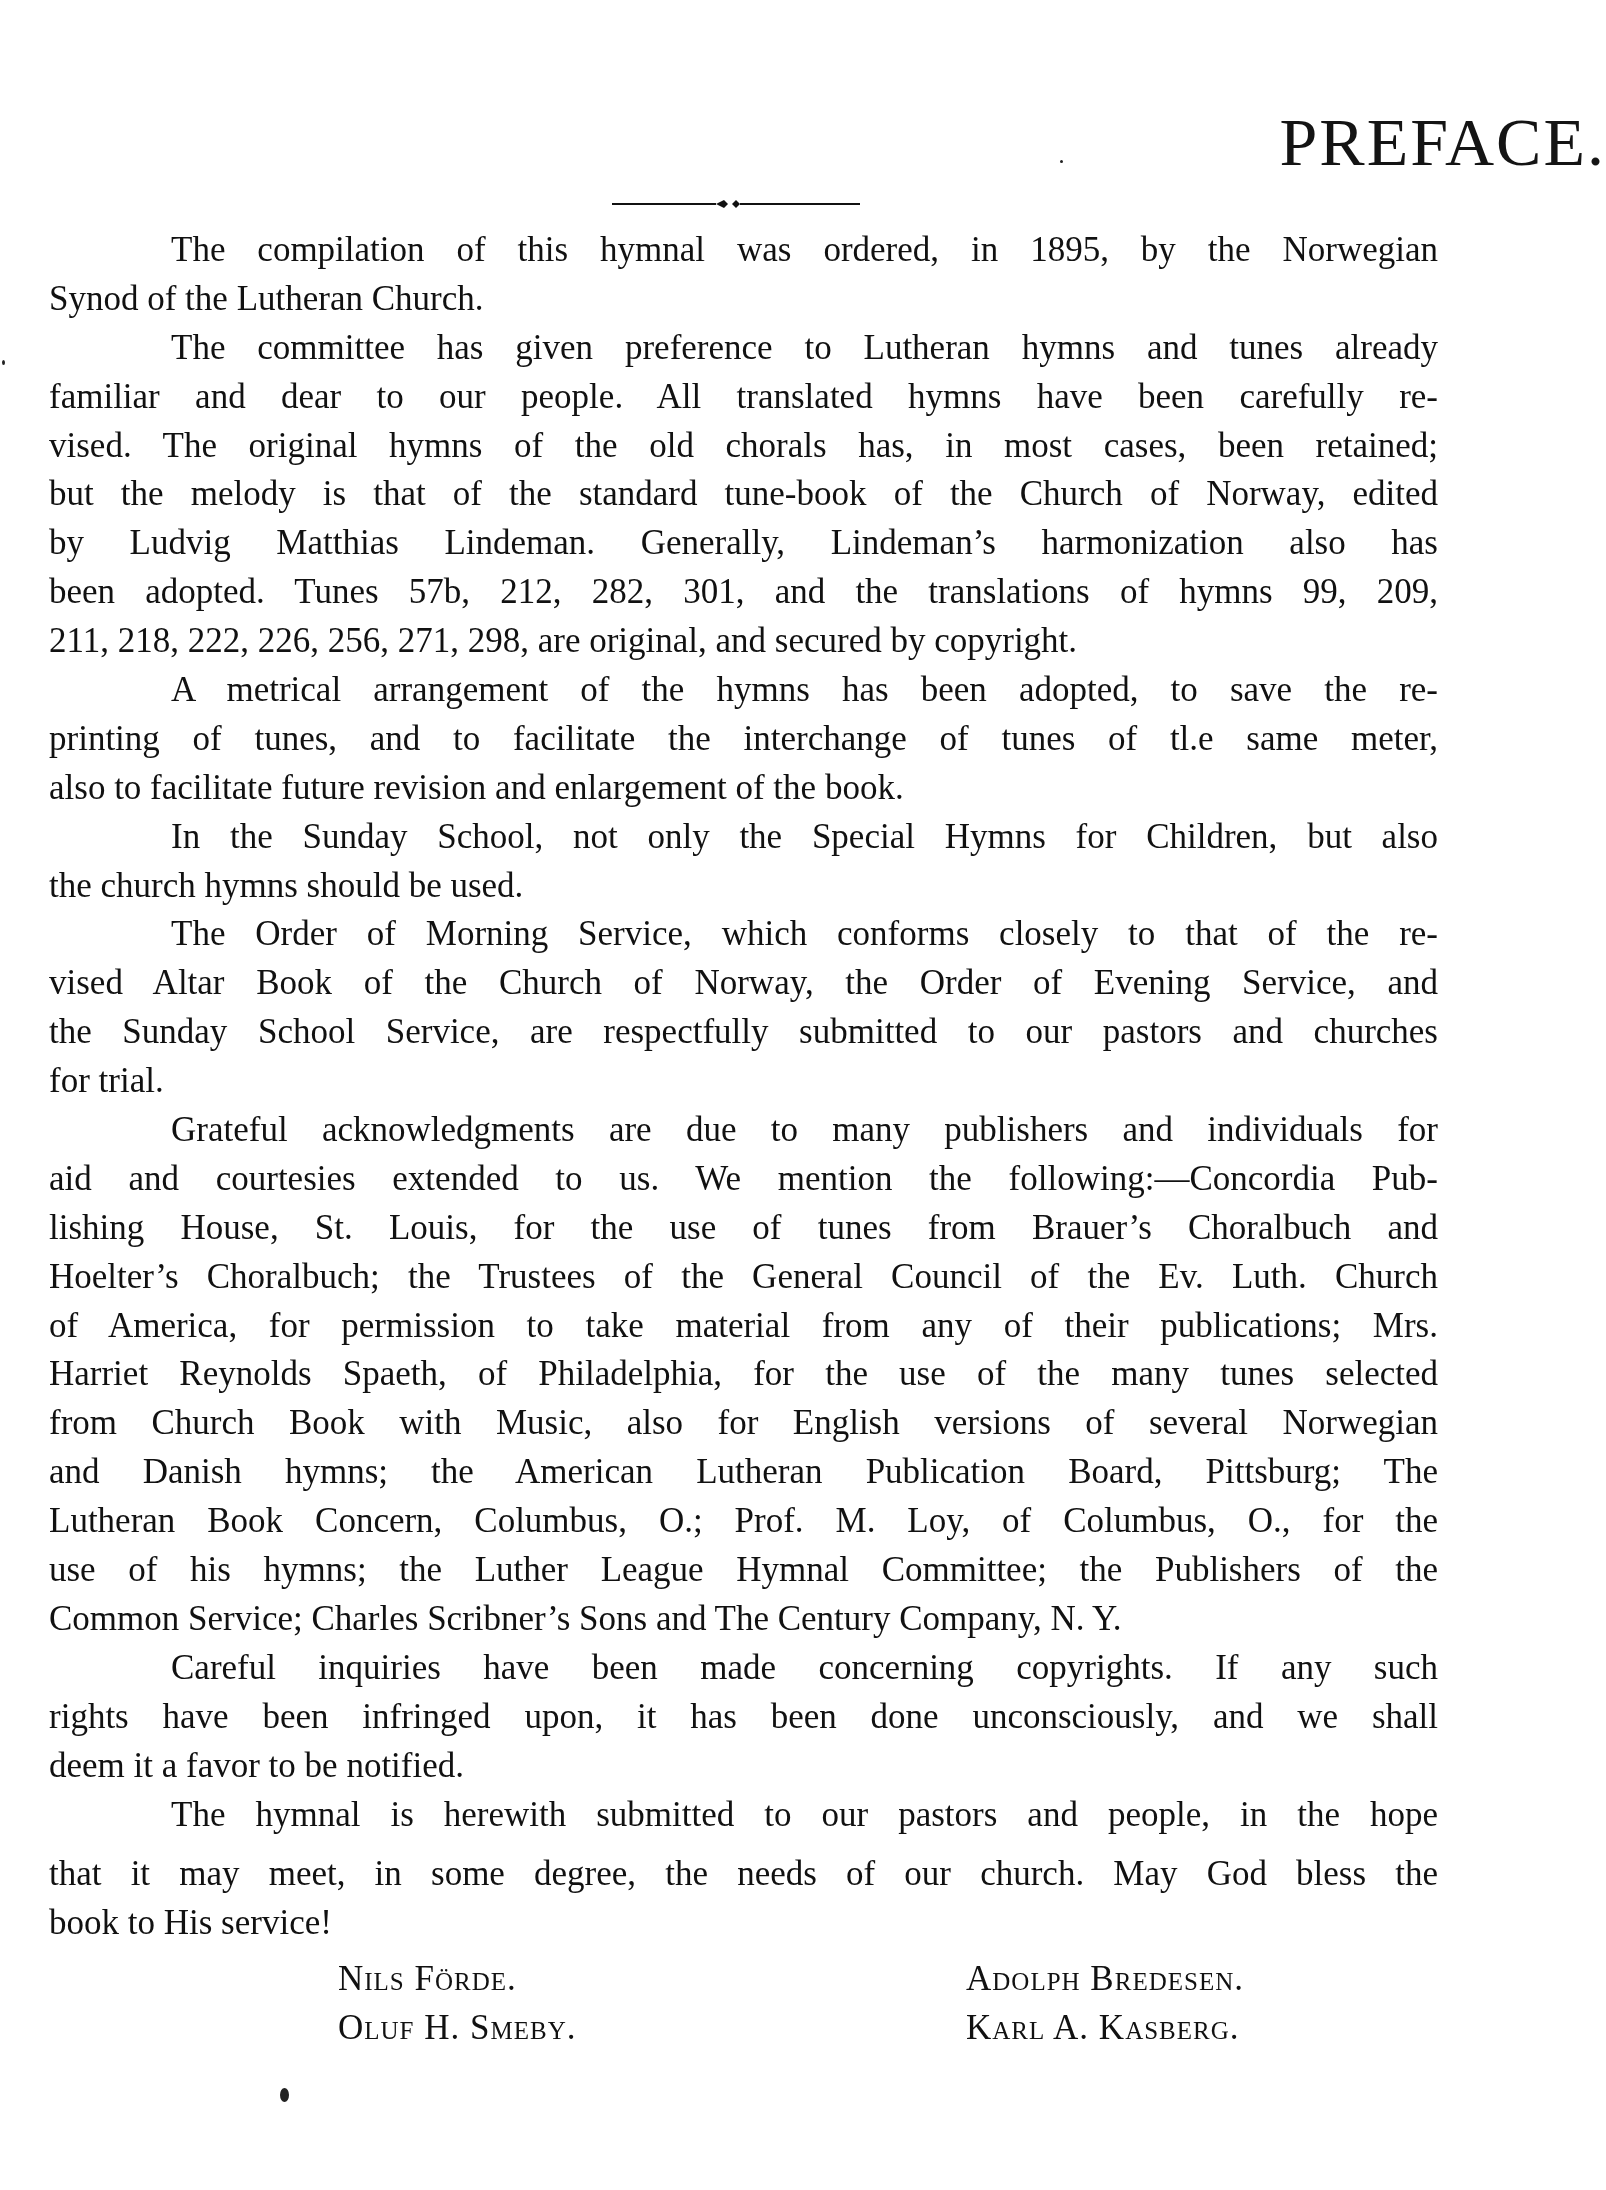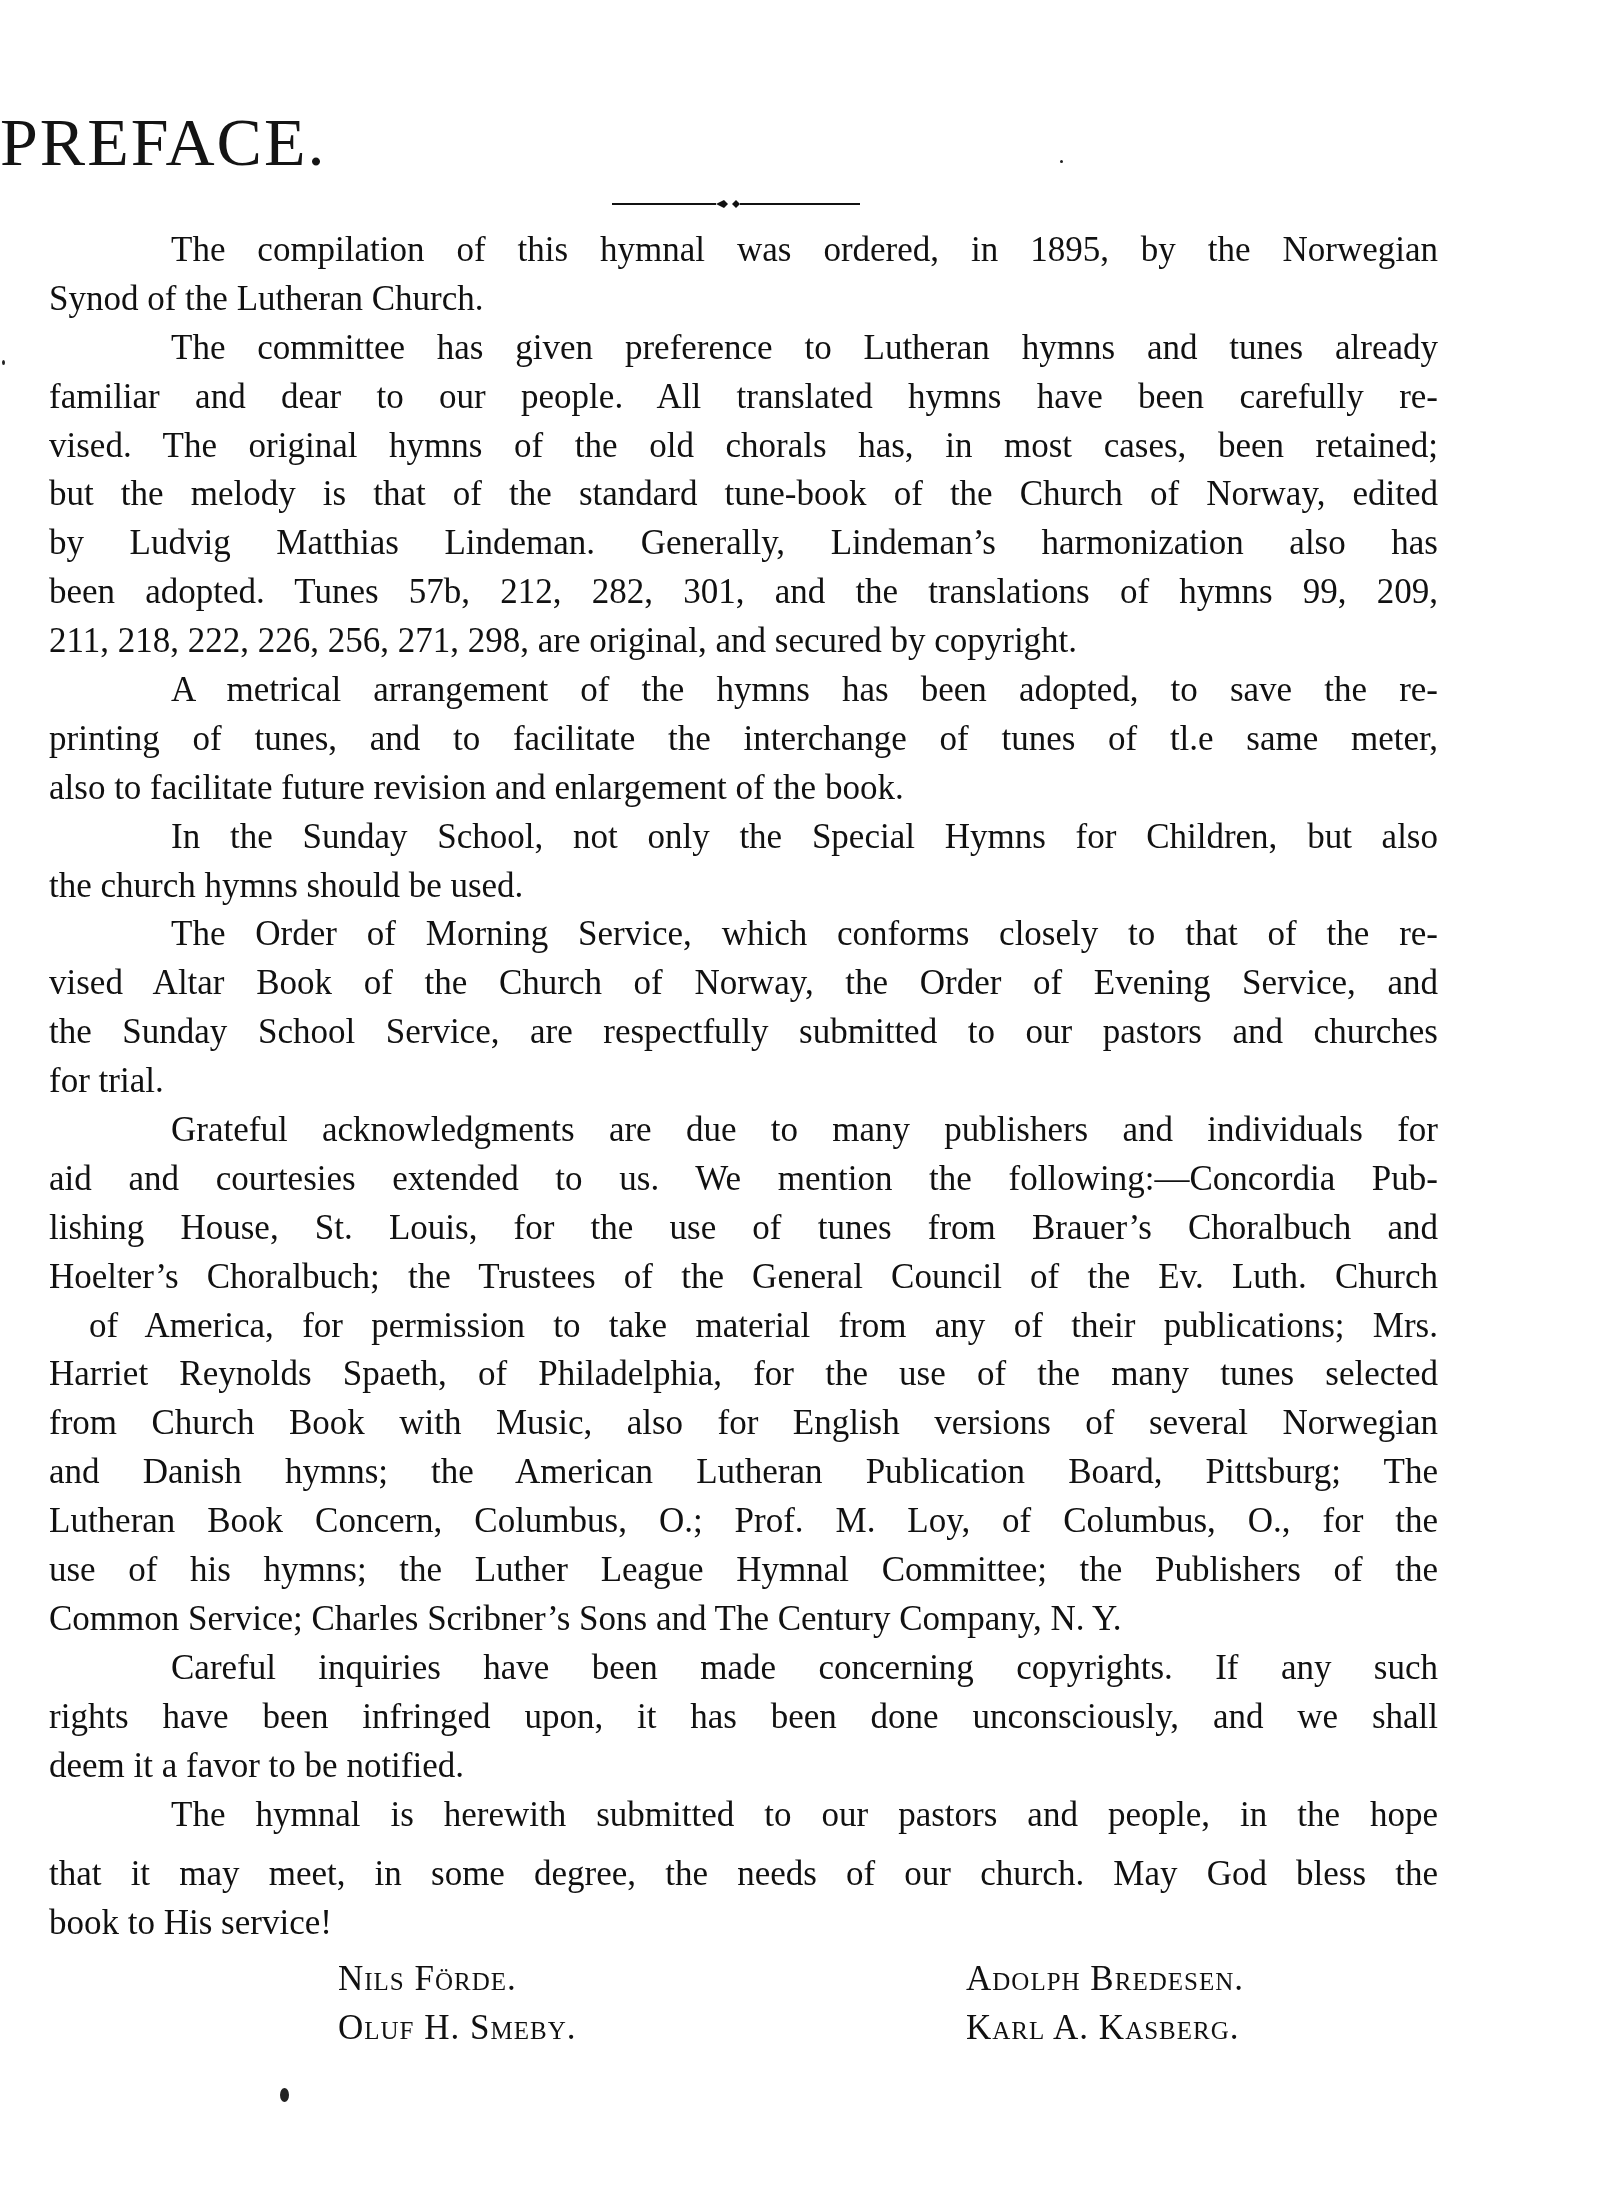--- a/index.html
+++ b/index.html
@@ -1,19 +1,19 @@
 <!DOCTYPE html>
 <html><head>
 <meta charset="utf-8">
 <style>
   html, body { margin: 0; padding: 0; background: #ffffff; }
   body { width: 1606px; height: 2190px; position: relative; overflow: hidden; }
   .page { position: absolute; left: 0; top: 0; width: 1606px; height: 2190px; background: #ffffff; color: #111111; }
   .title {
-    position: absolute; top: 108px; left: 0; width: 1606px; text-align: left;
+    position: absolute; top: 108px; left: 0; width: 1606px; text-align: right;
     font-family: "Liberation Serif", serif; font-size: 68px; letter-spacing: 2px; color: #141414; line-height: 1;
   }
   .ornament { position: absolute; top: 198px; left: 612px; width: 248px; height: 12px; }
   .body-text {
     position: absolute; left: 49px; top: 226px; width: 1389px;
     font-family: "Liberation Serif", serif; font-size: 35px; line-height: 48.9px; color: #111111;
   }
   .line { display: block; height: 48.9px; text-align: justify; text-align-last: justify; white-space: nowrap; overflow: visible; }
   .line.last { text-align: center; text-align-last: left; }
   .line.indent { padding-left: 122px; }
@@ -68,21 +68,21 @@
         <span class="line indent" style="white-space: normal; word-spacing: 0px; text-align-last: justify;">The Order of Morning Service, which conforms closely to that of the re-</span>
         <span class="line" style="white-space: normal; word-spacing: 0px; text-align-last: justify;">vised Altar Book of the Church of Norway, the Order of Evening Service, and</span>
         <span class="line" style="white-space: normal; word-spacing: 0px; text-align-last: justify;">the Sunday School Service, are respectfully submitted to our pastors and churches</span>
         <span class="line last">for trial.</span>
       </div>
       <div>
         <span class="line indent" style="white-space: normal; word-spacing: 0px; text-align-last: justify;">Grateful acknowledgments are due to many publishers and individuals for</span>
         <span class="line" style="white-space: normal; word-spacing: 0px; text-align-last: justify;">aid and courtesies extended to us.  We mention the following:—Concordia Pub-</span>
         <span class="line" style="white-space: normal; word-spacing: 0px; text-align-last: justify;">lishing House, St. Louis, for the use of tunes from Brauer’s Choralbuch and</span>
         <span class="line" style="white-space: normal; word-spacing: 0px; text-align-last: justify;">Hoelter’s Choralbuch; the Trustees of the General Council of the Ev. Luth. Church</span>
-        <span class="line" style="white-space: normal; word-spacing: 0px; text-align-last: justify; margin-left: 40px;">of America, for permission to take material from any of their publications; Mrs.</span>
+        <span class="line" style="white-space: normal; word-spacing: 0px; text-align-last: justify;">of America, for permission to take material from any of their publications; Mrs.</span>
         <span class="line" style="white-space: normal; word-spacing: 0px; text-align-last: justify;">Harriet Reynolds Spaeth, of Philadelphia, for the use of the many tunes selected</span>
         <span class="line" style="white-space: normal; word-spacing: 0px; text-align-last: justify;">from Church Book with Music, also for English versions of several Norwegian</span>
         <span class="line" style="white-space: normal; word-spacing: 0px; text-align-last: justify;">and Danish hymns; the American Lutheran Publication Board, Pittsburg; The</span>
         <span class="line" style="white-space: normal; word-spacing: 0px; text-align-last: justify;">Lutheran Book Concern, Columbus, O.; Prof. M. Loy, of Columbus, O., for the</span>
         <span class="line" style="white-space: normal; word-spacing: 0px; text-align-last: justify;">use of his hymns; the Luther League Hymnal Committee; the Publishers of the</span>
         <span class="line last">Common Service; Charles Scribner’s Sons and The Century Company, N. Y.</span>
       </div>
       <div>
         <span class="line indent" style="white-space: normal; word-spacing: 0px; text-align-last: justify;">Careful inquiries have been made concerning copyrights.  If any such</span>
         <span class="line" style="white-space: normal; word-spacing: 0px; text-align-last: justify;">rights have been infringed upon, it has been done unconsciously, and we shall</span>

